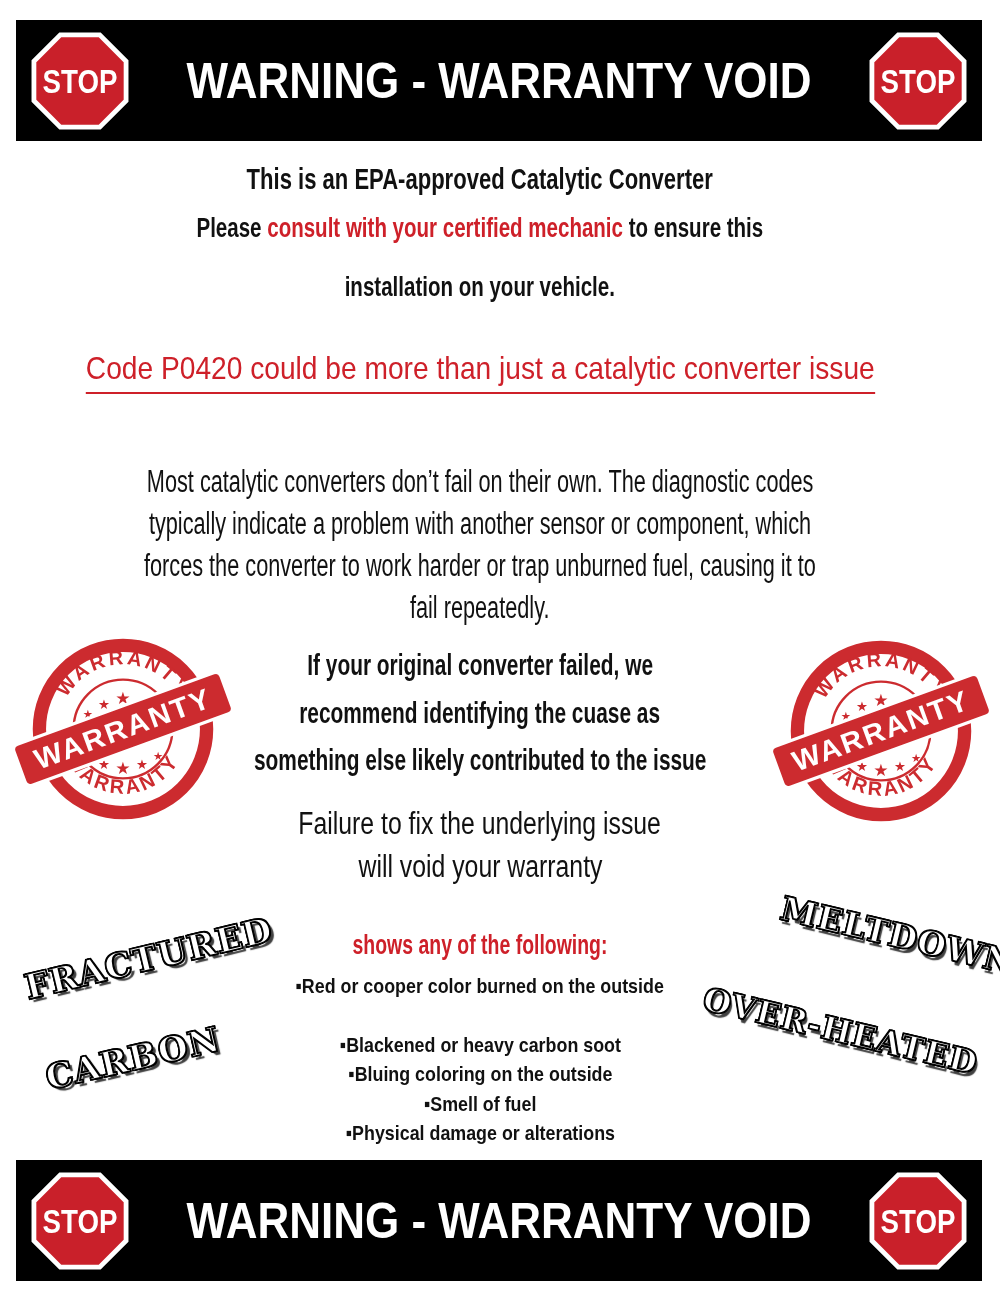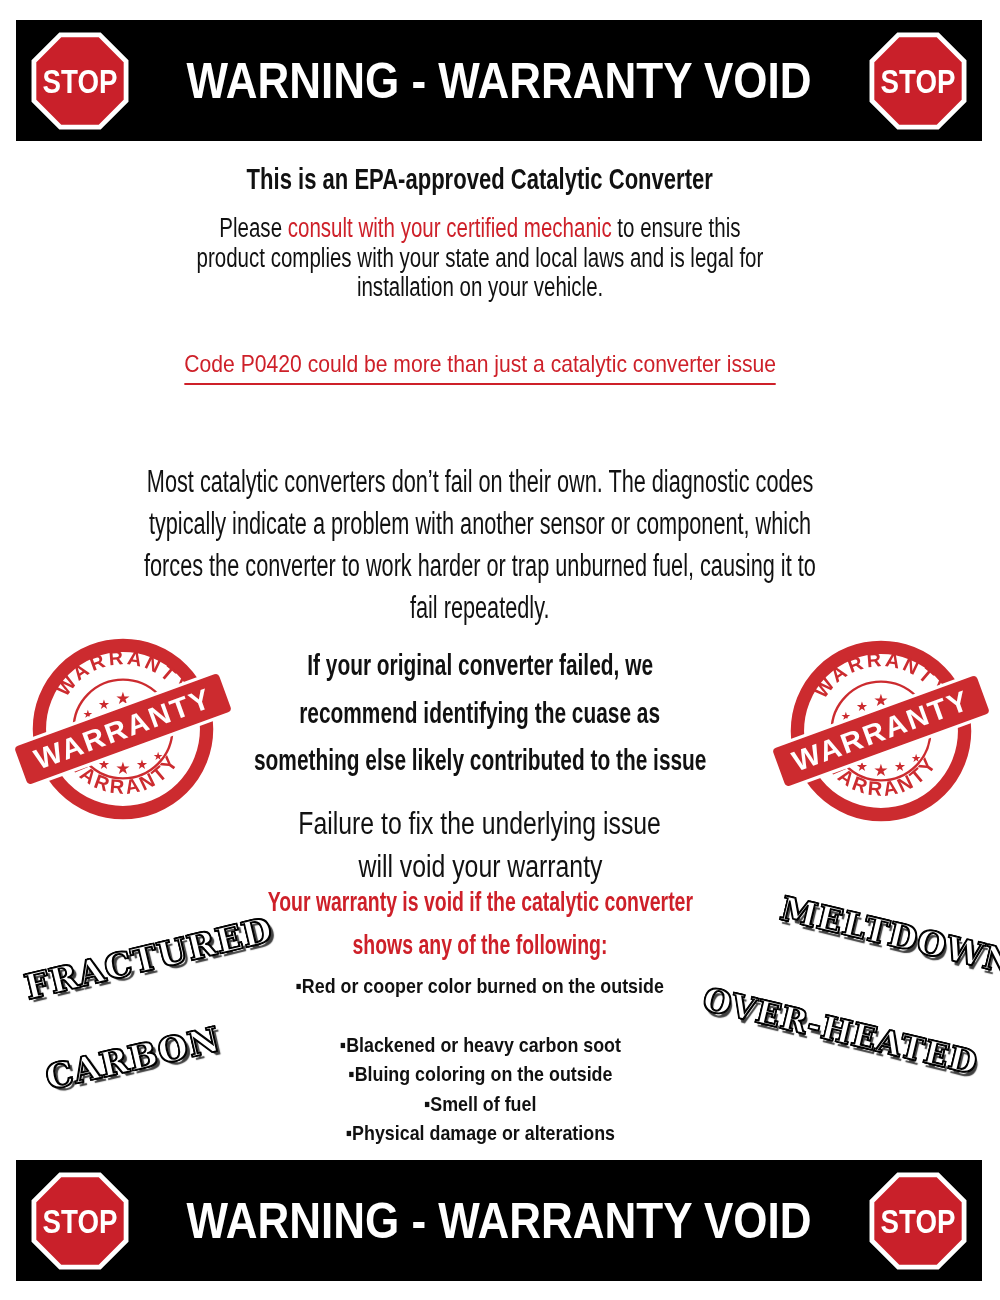--- a/index.html
+++ b/index.html
@@ -35,23 +35,23 @@
   .cline { position:absolute; left:0; width:960px; text-align:center; white-space:nowrap; }
   .cline > span { display:inline-block; transform-origin:50% 50%; }
   .sx70 > span { transform:scaleX(0.70); }
   .sx72 > span { transform:scaleX(0.72); }
   .sx76 > span { transform:scaleX(0.76); }
   .sx80 > span { transform:scaleX(0.80); }
   .sx85 > span { transform:scaleX(0.85); }
   .sx88 > span { transform:scaleX(0.88); }
 
   .intro-line   { top:163px; font-size:29px; font-weight:700; }
-  .consult      { top:214px; font-size:27px; font-weight:400; line-height:29.5px; }
+  .consult      { top:214px; font-size:27px; font-weight:700; line-height:29.5px; }
   .red          { color:#ce2029; }
-  .p0420        { top:350px; font-size:24px; font-weight:400; color:#ce2029; }
+  .p0420        { top:350px; font-size:32px; font-weight:400; color:#ce2029; }
   .p0420 .u     { border-bottom:2px solid #ce2029; padding-bottom:5px; }
   .diagnosis    { top:440px; font-size:31px; font-weight:400; line-height:42px;margin-top:21px; }
   .recommend    { top:642px; font-size:29px; font-weight:700; line-height:47.5px; }
   .failure      { top:802px; font-size:31px; font-weight:400; line-height:43px; }
   .voidred      { top:881px; font-size:27px; font-weight:700; color:#ce2029; line-height:43px; }
   .bullets      { top:971px; font-size:21px; font-weight:700; line-height:29.4px; }
 
   
   .stamp { position:absolute; width:190px; height:190px; overflow:visible; }
   .stamp.left  { left:28px;  top:634px; }
@@ -138,23 +138,20 @@
       </svg>
   </div>
 
   <div class="cline intro-line sx76">
     <span>This is an EPA-approved Catalytic Converter</span>
   </div>
 
   <div class="cline consult sx76" style="top:214px">
     <span><span>Please </span><span class="red">consult with your certified mechanic</span><span> to ensure this</span></span>
   </div>
-  <div class="cline consult sx76" style="top:243.5px">
-    <span>product complies with your state and local laws and is legal for</span>
-  </div>
   <div class="cline consult sx76" style="top:273px">
     <span>installation on your vehicle.</span>
   </div>
 
   <div class="cline p0420 sx88">
     <span class="u">Code P0420 could be more than just a catalytic converter issue</span>
   </div>
 
   <div class="cline diagnosis sx70" style="top:440px"><span>Most catalytic converters don’t fail on their own. The diagnostic codes</span></div>
   <div class="cline diagnosis sx70" style="top:482px"><span>typically indicate a problem with another sensor or component, which</span></div>
@@ -168,21 +165,20 @@
       <use href="#warranty-stamp-sym" width="190" height="190"></use>
     </svg>
 
   <div class="cline recommend sx72" style="top:642px"><span>If your original converter failed, we</span></div>
   <div class="cline recommend sx72" style="top:689.5px"><span>recommend identifying the cuase as</span></div>
   <div class="cline recommend sx72" style="top:737px"><span>something else likely contributed to the issue</span></div>
 
   <div class="cline failure sx80" style="top:802px"><span>Failure to fix the underlying issue</span></div>
   <div class="cline failure sx80" style="top:845px"><span>will void your warranty</span></div>
 
-  <div class="cline voidred sx72" style="top:881px"><span>Your warranty is void if the catalytic converter</span></div>
   <div class="cline voidred sx72" style="top:924px"><span>shows any of the following:</span></div>
 
   <div class="cline bullets sx85" style="top:971px"><span>▪Red or cooper color burned on the outside</span></div>
   <div class="cline bullets sx85" style="top:1029.8px"><span>▪Blackened or heavy carbon soot</span></div>
   <div class="cline bullets sx85" style="top:1059.2px"><span>▪Bluing coloring on the outside</span></div>
   <div class="cline bullets sx85" style="top:1088.6px"><span>▪Smell of fuel</span></div>
   <div class="cline bullets sx85" style="top:1118px"><span>▪Physical damage or alterations</span></div>
 
   <div class="engraved w-fractured">FRACTURED</div>
   <div class="engraved w-carbon">CARBON</div>

